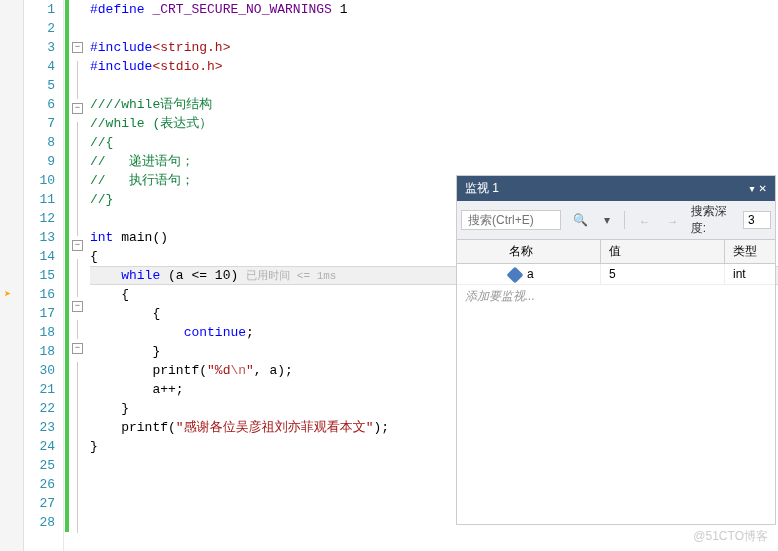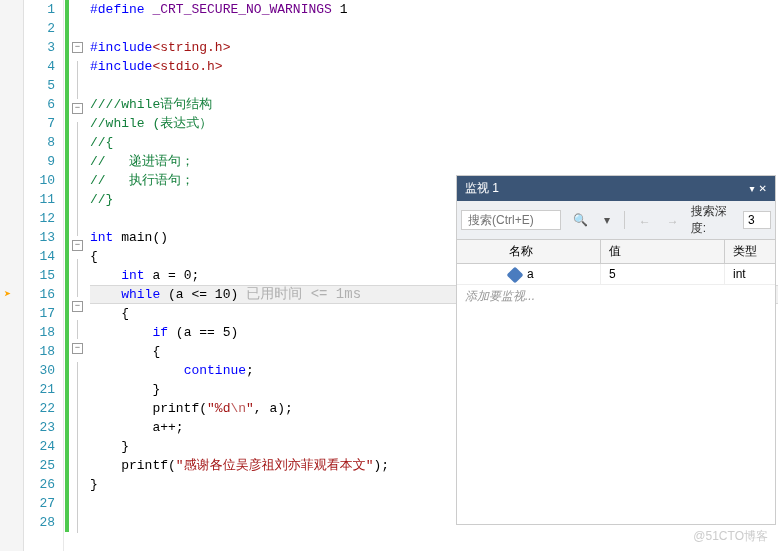--- a/index.html
+++ b/index.html
@@ -90,21 +90,21 @@
       height: 19px;
       line-height: 17px;
     }
     .kw { color: #0000ff; }
     .def { color: #6f008a; }
     .str { color: #a31515; }
     .esc { color: #b55; }
     .cmt { color: #15803d; }
     .perf-hint {
       color: #b0b0b0;
-      font-size: 14px;
+      font-size: 11px;
       margin-left: 8px;
     }
     .watch-panel {
       position: absolute;
       top: 175px;
       left: 456px;
       width: 320px;
       background: #84cc16;
       border: 1px solid #ccc;
       font-family: "Segoe UI", sans-serif;
@@ -358,24 +358,22 @@
       <div class="code-line"></div>
       <div class="code-line"><span class="cmt">////while语句结构</span></div>
       <div class="code-line"><span class="cmt">//while (表达式）</span></div>
       <div class="code-line"><span class="cmt">//{</span></div>
       <div class="code-line"><span class="cmt">//   递进语句；</span></div>
       <div class="code-line"><span class="cmt">//   执行语句；</span></div>
       <div class="code-line"><span class="cmt">//}</span></div>
       <div class="code-line"></div>
       <div class="code-line"><span class="kw">int</span> main()</div>
       <div class="code-line">{</div>
-      <div class="code-line">    <span class="kw">int</span> a = 0;</div>
       <div class="code-line current-line">    <span class="kw">while</span> (a &lt;= 10)<span class="perf-hint">已用时间 &lt;= 1ms</span></div>
       <div class="code-line">    {</div>
-      <div class="code-line">        <span class="kw">if</span> (a == 5)</div>
       <div class="code-line">        {</div>
       <div class="code-line">            <span class="kw">continue</span>;</div>
       <div class="code-line">        }</div>
       <div class="code-line">        printf(<span class="str">"%d<span class="esc">\n</span>"</span>, a);</div>
       <div class="code-line">        a++;</div>
       <div class="code-line">    }</div>
       <div class="code-line">    printf(<span class="str">"感谢各位吴彦祖刘亦菲观看本文"</span>);</div>
       <div class="code-line">}</div>
       <div class="code-line"></div>
     </div>

